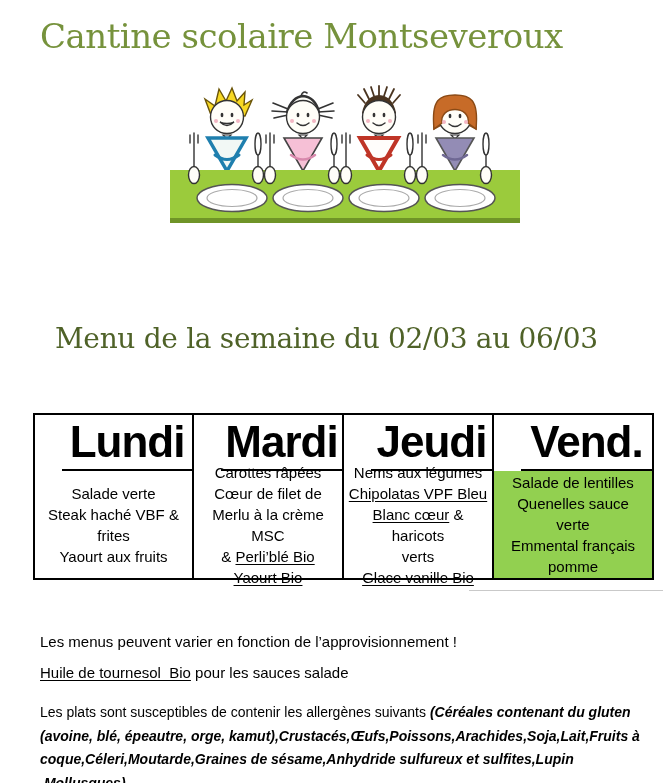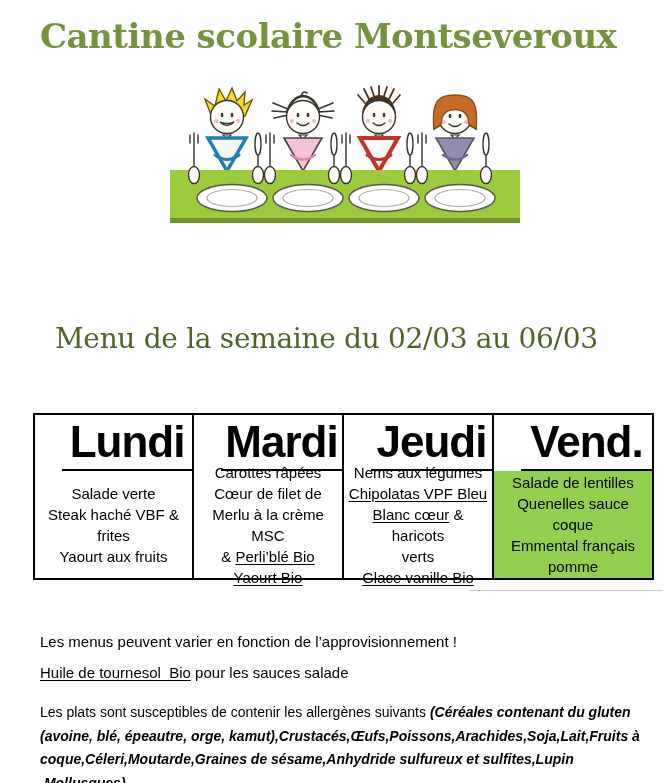--- a/index.html
+++ b/index.html
@@ -5,21 +5,21 @@
   * { box-sizing: border-box; margin: 0; padding: 0; }
   html, body { background: #ffffff; }
   body {
     width: 669px; height: 783px; overflow: hidden;
     font-family: "Liberation Sans", sans-serif; color: #000;
   }
   .page { position: relative; width: 669px; height: 783px; background: #fff; }
 
   .page-title {
     position: absolute; left: 40px; top: 16px;
-    font-family: "DejaVu Serif", serif; font-weight: bold;
+    font-family: "DejaVu Serif", serif; font-weight: normal;
     font-size: 34px; letter-spacing: -0.5px; color: #76923c; white-space: nowrap;
   }
 
   .illustration { position: absolute; left: 170px; top: 85px; width: 350px; height: 142px; }
 
   .week-heading {
     position: absolute; left: 55px; top: 322px;
     font-family: "DejaVu Serif", serif; font-weight: normal;
     font-size: 28px; letter-spacing: -0.3px; color: #4f6228; white-space: nowrap;
   }
@@ -224,21 +224,21 @@
       <div class="cell-line"><span>Nems aux légumes</span><span class="u"></span><span></span></div>
       <div class="cell-line"><span></span><span class="u">Chipolatas VPF Bleu</span><span></span></div>
       <div class="cell-line"><span></span><span class="u">Blanc cœur</span><span> &amp; haricots</span></div>
       <div class="cell-line"><span>verts</span><span class="u"></span><span></span></div>
       <div class="cell-line"><span></span><span class="u">Glace vanille Bio</span><span></span></div>
     </div>
 
     <div class="day-cell last highlight">
       <div class="cell-line"><span>Salade de lentilles</span><span class="u"></span><span></span></div>
       <div class="cell-line"><span>Quenelles sauce</span><span class="u"></span><span></span></div>
-      <div class="cell-line"><span>coque</span><span class="u"></span><span></span></div>
+      <div class="cell-line"><span>verte</span><span class="u"></span><span></span></div>
       <div class="cell-line"><span>Emmental français</span><span class="u"></span><span></span></div>
       <div class="cell-line"><span>pomme</span><span class="u"></span><span></span></div>
     </div>
   </div>
 
   <div class="legend-ext"></div>
 
   <p class="note-variation">Les menus peuvent varier en fonction de l’approvisionnement !</p>
 
   <p class="note-oil"><span class="u">Huile de tournesol  Bio</span><span> pour les sauces salade</span></p>

